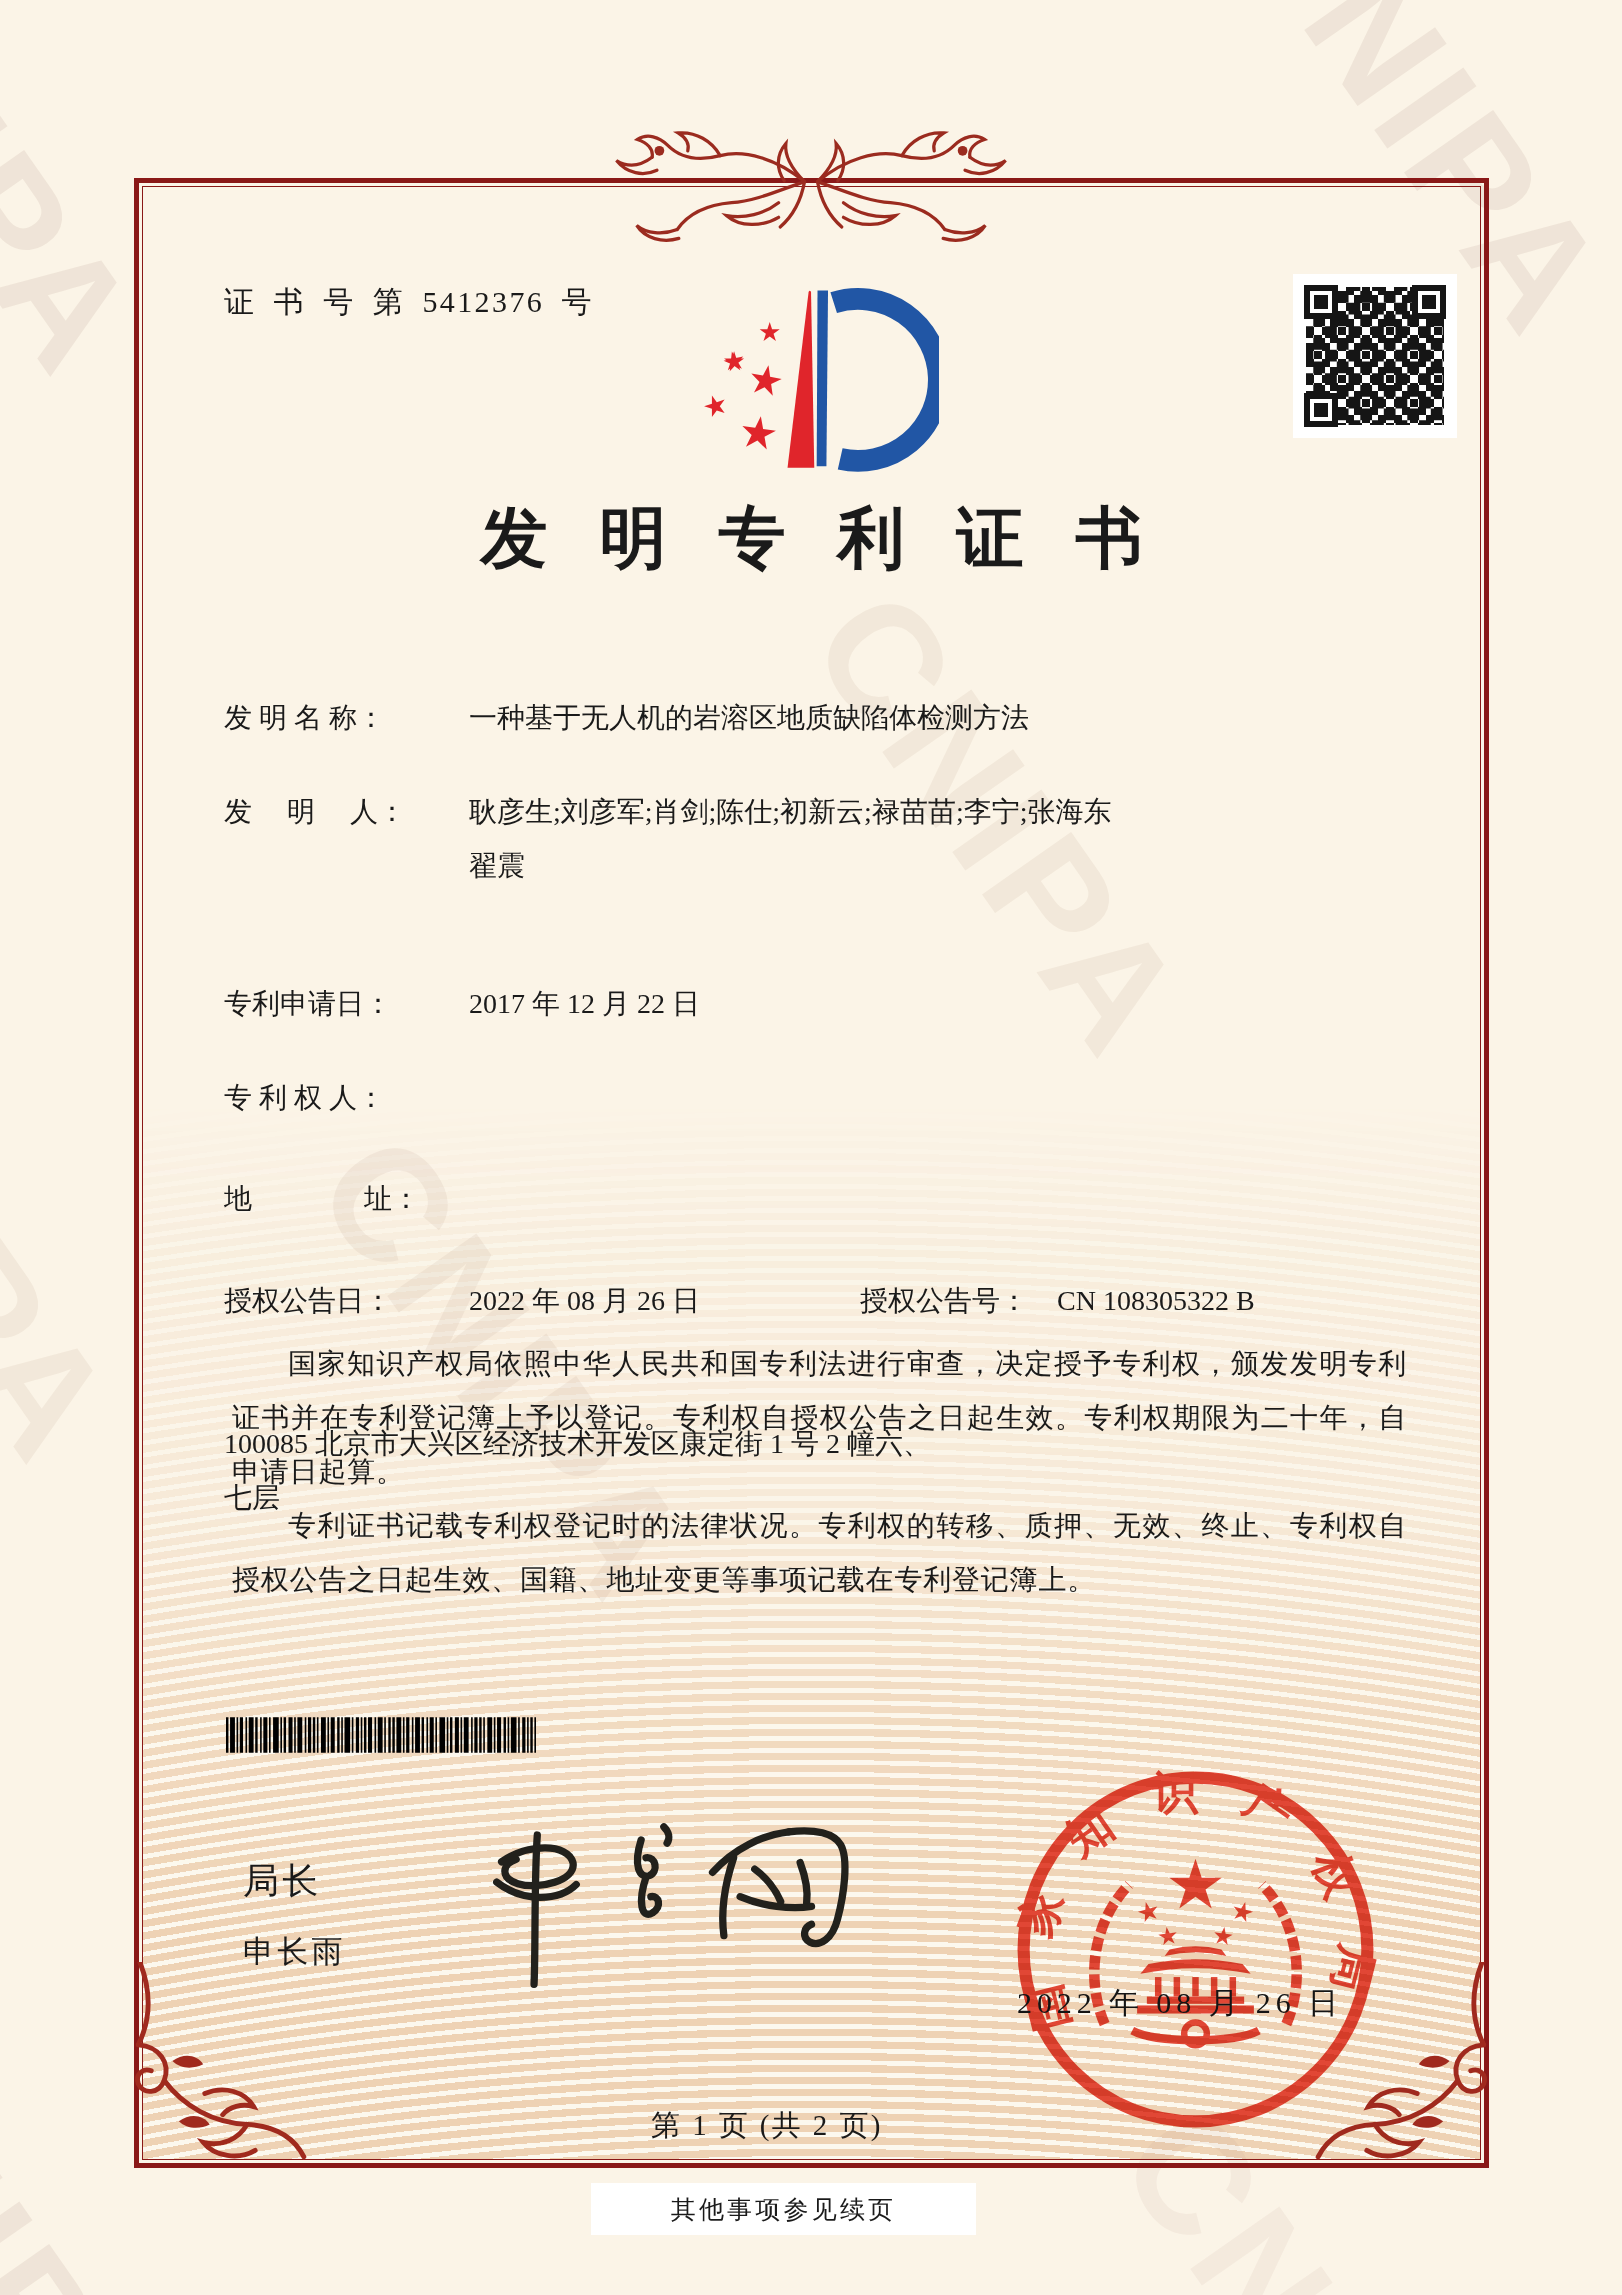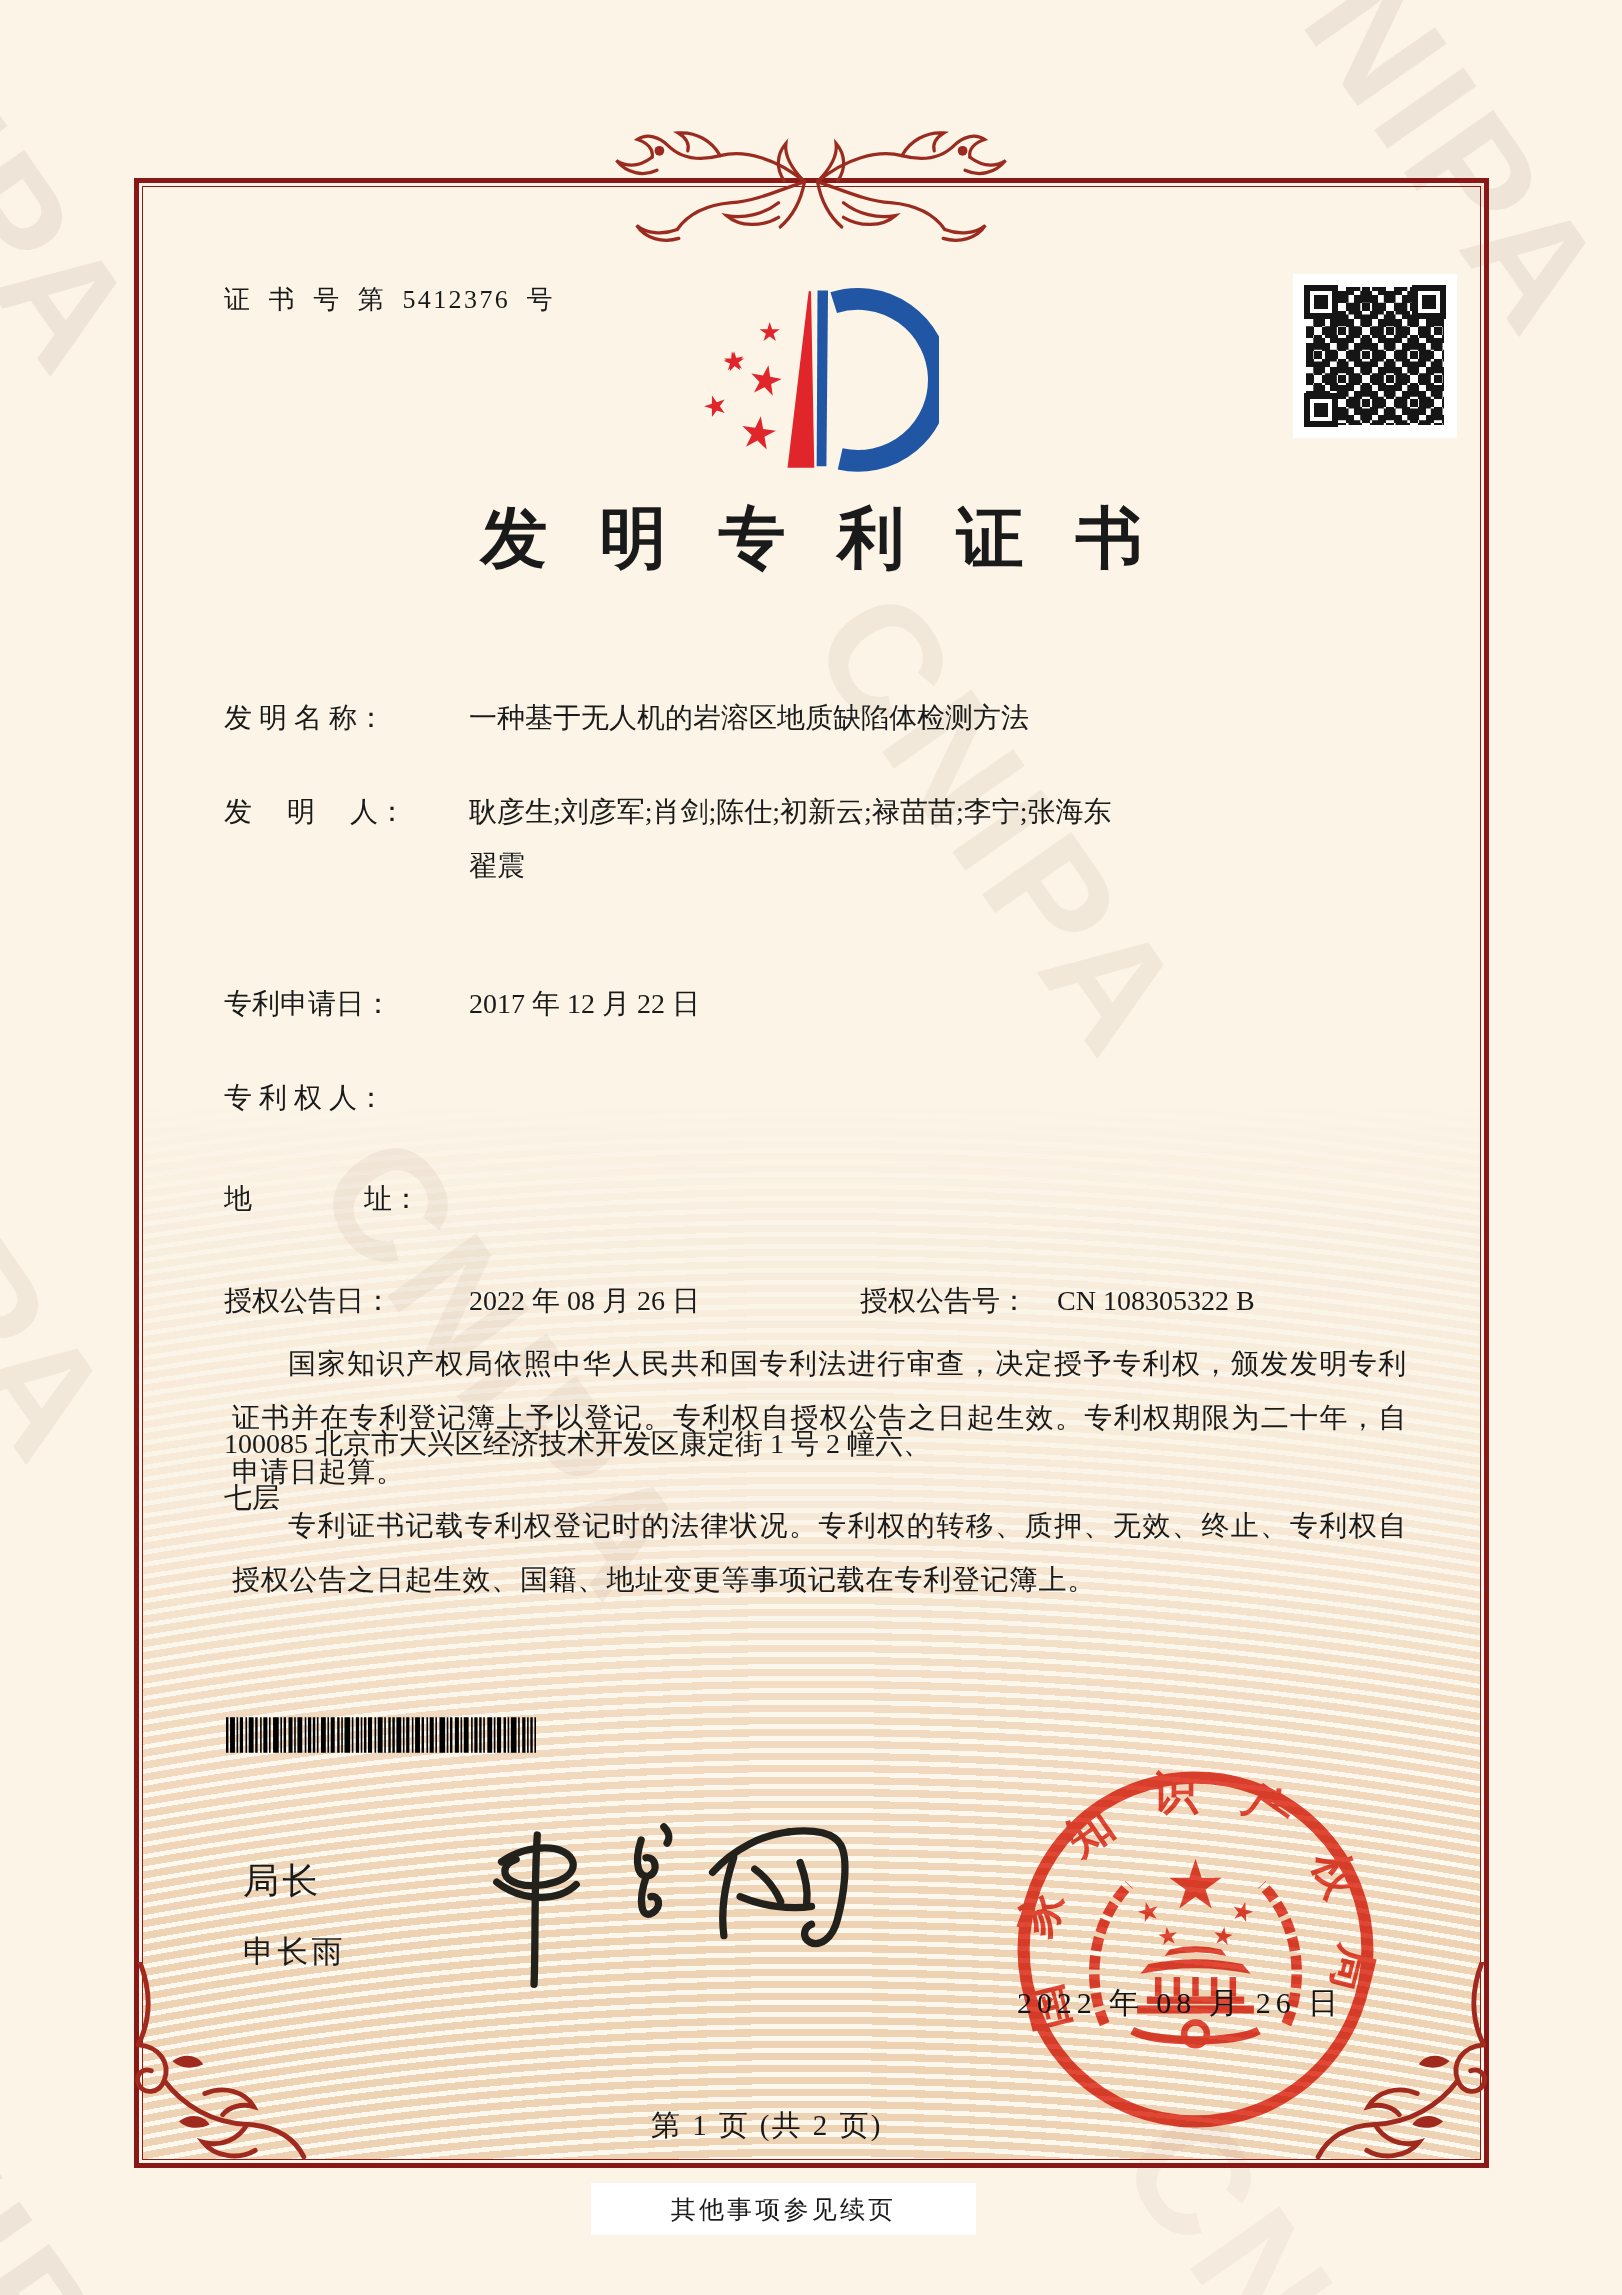--- a/index.html
+++ b/index.html
@@ -45,21 +45,21 @@
   .frame{
     position:absolute;left:134px;top:178px;width:1355px;height:1990px;
     border:5.7px solid #8a1817;box-sizing:border-box;z-index:3;
   }
   .frame-inner{position:absolute;inset:3.2px;border:1.6px solid #8a1817;}
   .ornament{position:absolute;z-index:4;}
   .top-ornament{left:584px;top:107px;}
   .corner-left{left:122px;top:1962px;}
   .corner-right{left:1297px;top:1962px;}
   
-  .cert-no{position:absolute;left:224px;top:282px;font-size:26px;letter-spacing:2.4px;word-spacing:7.3px;z-index:5;}
+  .cert-no{position:absolute;left:224px;top:282px;font-size:30px;letter-spacing:2.4px;word-spacing:7.3px;z-index:5;}
   .logo{position:absolute;left:696px;top:258px;z-index:5;}
   .qr-box{position:absolute;left:1293px;top:274px;width:164px;height:164px;background:#fff;z-index:5;}
   .qr{position:absolute;inset:13px;
       background:
         repeating-conic-gradient(#151515 0% 25%,transparent 0% 50%),
         repeating-conic-gradient(transparent 0% 25%,#151515 0% 50%);
       background-size:16px 16px,23.5px 23.5px;
       background-position:0 0,7.3px 4px;}
   .finder{position:absolute;width:34px;height:34px;border:6.5px solid #151515;background:#fff;box-sizing:border-box;}
   .finder::after{content:"";position:absolute;inset:4px;background:#151515;}

